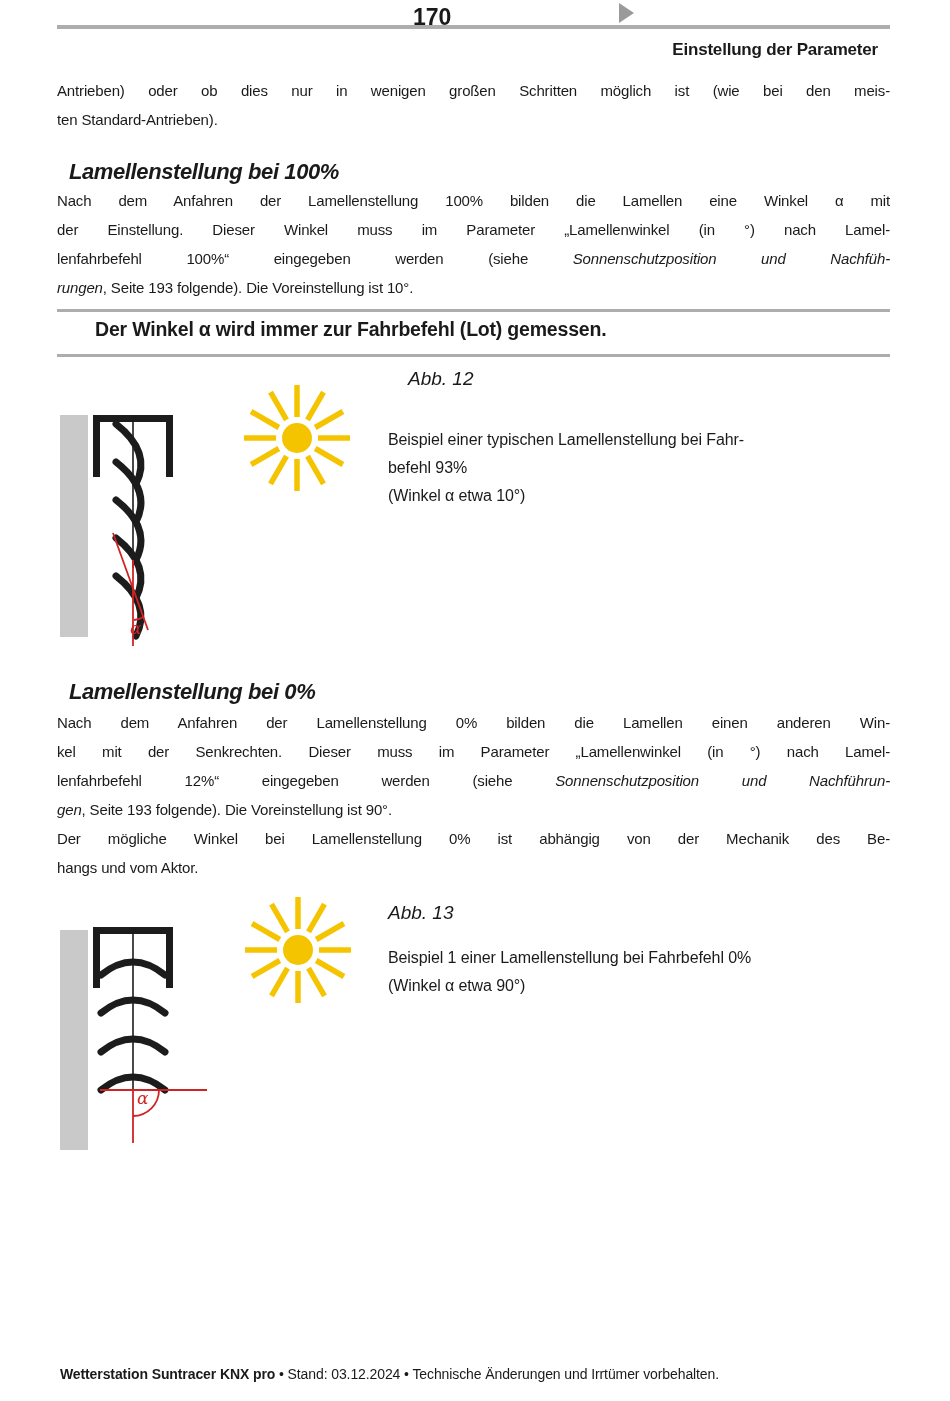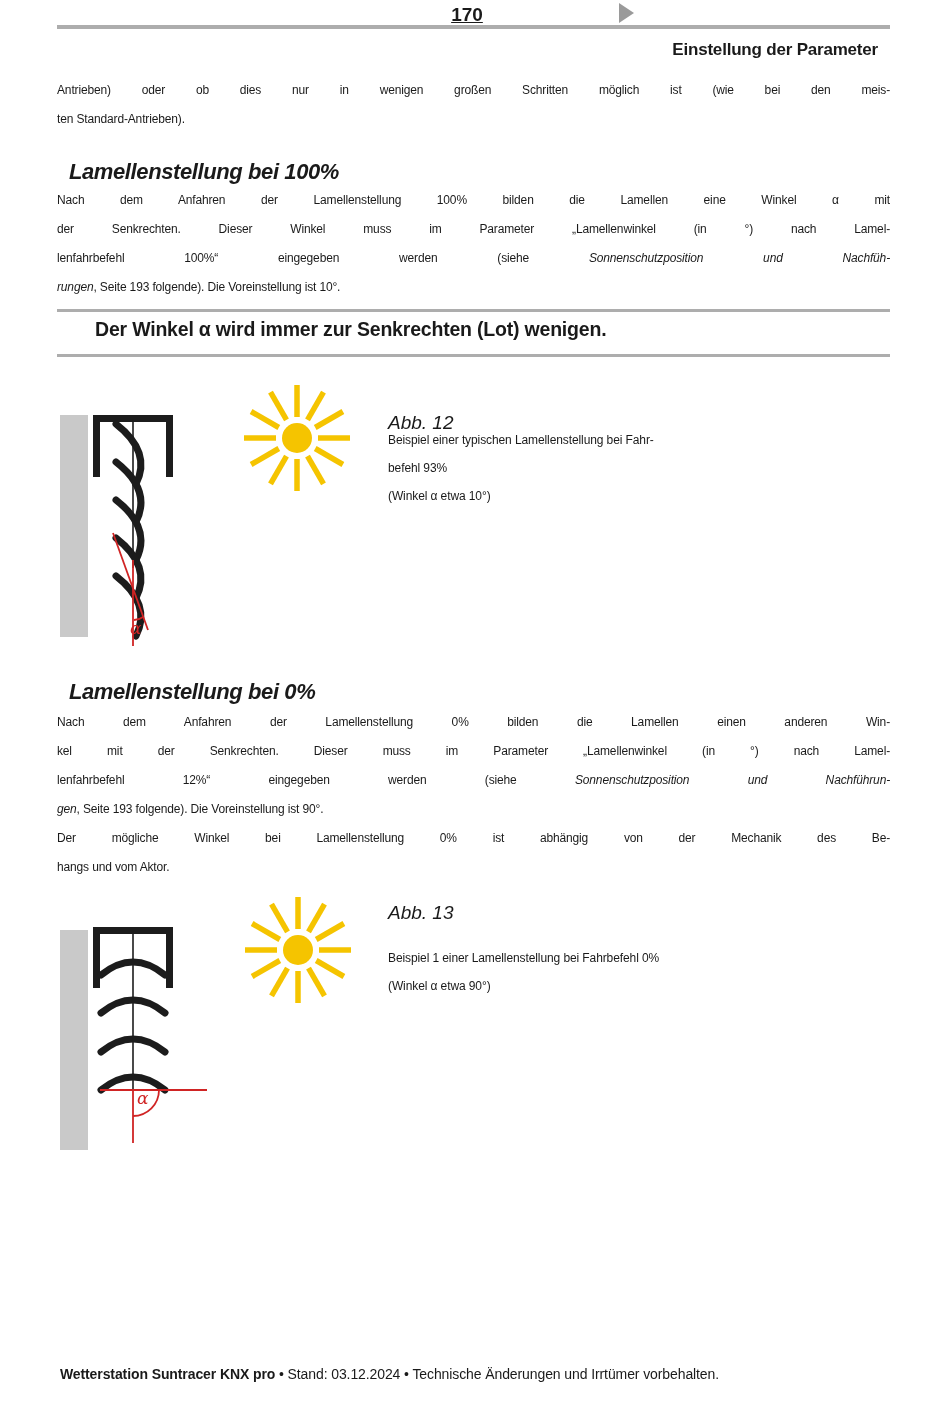--- a/index.html
+++ b/index.html
@@ -5,41 +5,41 @@
   :root{
     --ink:#1a1a1a; --rule:#adadad; --wall:#c9c9c9; --slat:#1c1c1c;
     --red:#d02424; --sun:#f5c400; --arrow:#9a9a9a;
   }
   html,body{margin:0;padding:0;background:#ffffff;}
   #page{position:relative;width:950px;height:1401px;background:#fff;overflow:hidden;
         font-family:"Liberation Sans",sans-serif;color:var(--ink);}
   .abs{position:absolute;}
 
   
-  .pagenum{left:413px;top:4px;width:108px;text-align:center;font-size:19px;font-weight:bold;text-decoration:underline;}
+  .pagenum{left:413px;top:4px;width:108px;text-align:left;font-size:23px;font-weight:bold;text-decoration:underline;}
   .sectitle{right:72px;top:4px;font-size:17px;font-weight:bold;letter-spacing:-0.2px;margin-top:36px;}
   .hrule{left:57px;top:25px;width:833px;height:4px;background:var(--rule);}
 
   
-  .para{left:57px;width:833px;font-size:12px;line-height:29px;letter-spacing:-0.15px;}
+  .para{left:57px;width:833px;font-size:15px;line-height:29px;letter-spacing:-0.15px;}
   .tline{text-align:justify;text-align-last:justify;white-space:normal;}
   .tline.last{text-align-last:left;}
   .noju .tline{text-align:justify;text-align-last:left;}
   .it{font-style:italic;}
   h2.subhead{left:57px;margin:12px;font-size:22px;font-weight:bold;font-style:italic;
              letter-spacing:-0.4px;line-height:24px;}
 
   
   .noterule{left:57px;width:833px;height:3px;background:var(--rule);}
   .notetext{left:95px;top:318px;font-size:19.5px;font-weight:bold;letter-spacing:-0.2px;}
 
   
   .figsvg{left:50px;}
   .figlabel{left:388px;font-size:19px;font-style:italic;}
-  .figcap{left:388px;width:520px;font-size:12px;line-height:28px;letter-spacing:-0.1px;}
+  .figcap{left:388px;width:520px;font-size:16px;line-height:28px;letter-spacing:-0.1px;}
 
   .slat{fill:none;stroke:var(--slat);stroke-width:7;stroke-linecap:round;}
   .bracket{fill:none;stroke:var(--slat);stroke-width:7;}
   .thinline{stroke:var(--slat);stroke-width:1.6;}
   .redline{stroke:var(--red);stroke-width:1.8;fill:none;}
   .sun-disc{fill:var(--sun);}
   .sun-rays line{stroke:var(--sun);stroke-width:5.5;}
   .alpha-label{fill:var(--red);font-family:"DejaVu Serif",serif;font-style:italic;font-size:17px;}
 
   
@@ -60,27 +60,27 @@
 
   <div class="abs para" style="top:76px;">
       <div class="tline"><span>Antrieben) oder ob dies nur in wenigen großen Schritten möglich ist (wie bei den meis-</span></div>
       <div class="tline last"><span>ten Standard-Antrieben).</span></div>
     </div>
 
   <h2 class="abs subhead" style="top:148px;">Lamellenstellung bei 100%</h2>
 
   <div class="abs para" style="top:186px;">
       <div class="tline"><span>Nach dem Anfahren der Lamellenstellung 100% bilden die Lamellen eine Winkel α mit</span></div>
-      <div class="tline"><span>der Senkrechten. Dieser Winkel muss im Parameter „Lamellenwinkel (in °) nach Lamel-</span></div>
+      <div class="tline"><span>der Einstellung. Dieser Winkel muss im Parameter „Lamellenwinkel (in °) nach Lamel-</span></div>
       <div class="tline"><span>lenfahrbefehl 100%“ eingegeben werden (siehe </span><span class="it">Sonnenschutzposition und Nachfüh-</span></div>
       <div class="tline last"><span class="it">rungen</span><span>, Seite 193 folgende). Die Voreinstellung ist 10°.</span></div>
     </div>
 
   <div class="abs noterule" style="top:309px;"></div>
-  <div class="abs notetext">Der Winkel α wird immer zur Senkrechten (Lot) wenigen.</div>
+  <div class="abs notetext">Der Winkel α wird immer zur Fahrbefehl (Lot) gemessen.</div>
   <div class="abs noterule" style="top:354px;"></div>
 
   <svg class="abs figsvg" style="top:378px;" width="330" height="274" viewBox="0 0 330 274">
     <rect x="10" y="37" width="28" height="222" class="wall" fill="var(--wall)"></rect>
     <path class="bracket" d="M 46.5 99 L 46.5 40.5 L 119.5 40.5 L 119.5 99"></path>
     <line class="thinline" x1="83" y1="41" x2="83" y2="190"></line>
     <path class="slat" d="M 66 46  Q 102 74  86 106"></path>
     <path class="slat" d="M 66 84  Q 102 112 86 144"></path>
     <path class="slat" d="M 66 122 Q 102 150 86 182"></path>
     <path class="slat" d="M 66 160 Q 102 188 86 220"></path>
@@ -101,21 +101,21 @@
           <line x1="-21.0" y1="0.0" x2="-53.0" y2="0.0"></line>
           <line x1="-18.2" y1="-10.5" x2="-45.9" y2="-26.5"></line>
           <line x1="-10.5" y1="-18.2" x2="-26.5" y2="-45.9"></line>
           <line x1="-0.0" y1="-21.0" x2="-0.0" y2="-53.0"></line>
           <line x1="10.5" y1="-18.2" x2="26.5" y2="-45.9"></line>
           <line x1="18.2" y1="-10.5" x2="45.9" y2="-26.5"></line>
         </g>
     </g>
   </svg>
 
-  <div class="abs figlabel" style="top:412px;">Abb. 12</div>
+  <div class="abs figlabel" style="top:368px;margin-left:20px;">Abb. 12</div>
   <div class="abs figcap noju" style="top:426px;">
       <div class="tline"><span>Beispiel einer typischen Lamellenstellung bei Fahr-</span></div>
       <div class="tline"><span>befehl 93%</span></div>
       <div class="tline last"><span>(Winkel α etwa 10°)</span></div>
     </div>
 
   <h2 class="abs subhead" style="top:668px;">Lamellenstellung bei 0%</h2>
 
   <div class="abs para" style="top:708px;">
       <div class="tline"><span>Nach dem Anfahren der Lamellenstellung 0% bilden die Lamellen einen anderen Win-</span></div>

